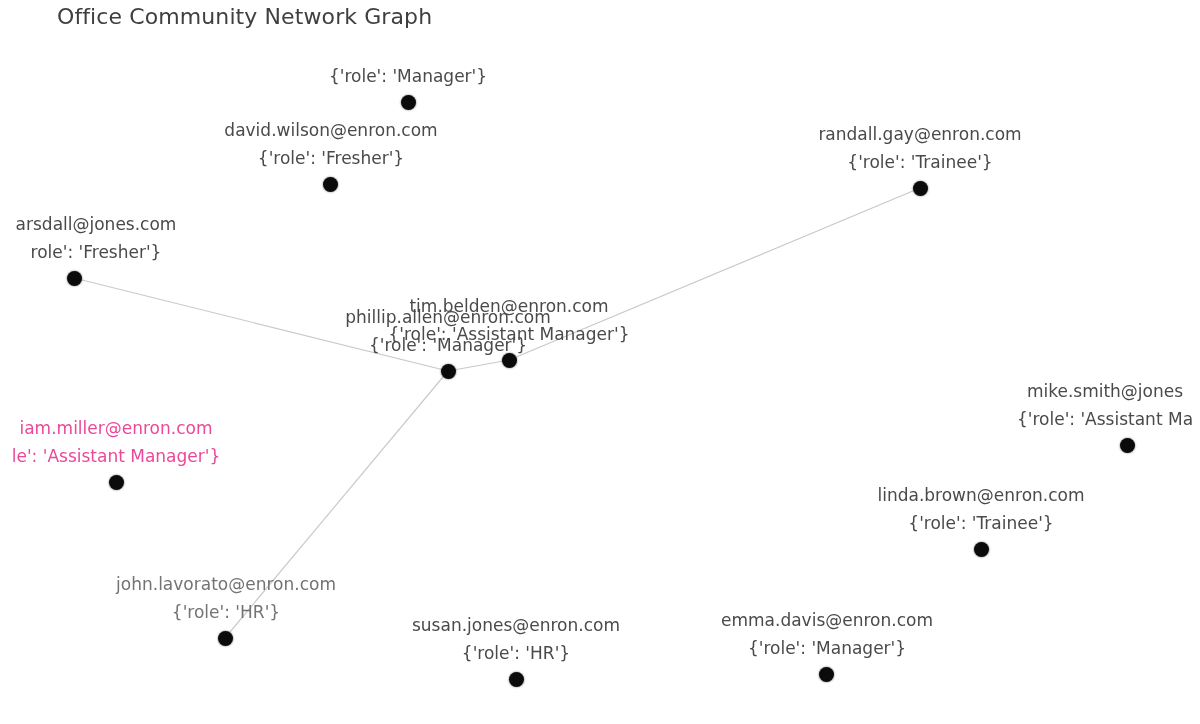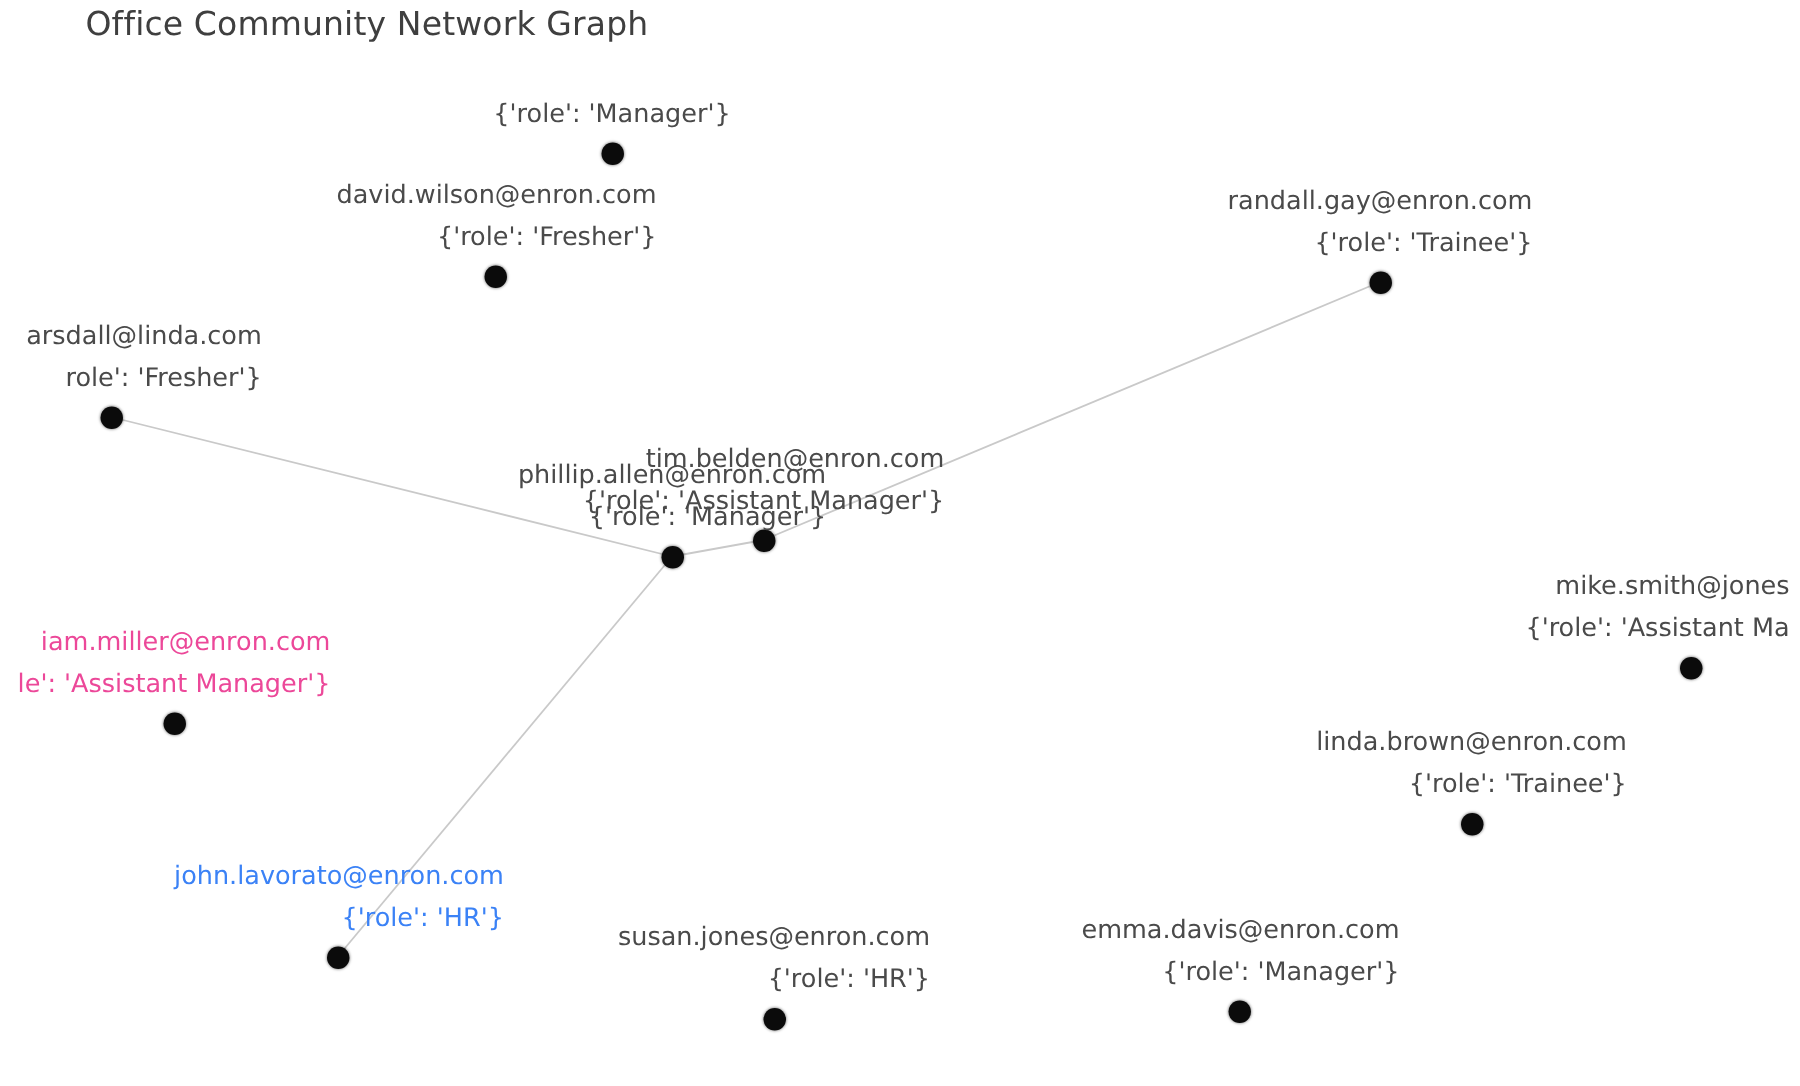--- a/index.html
+++ b/index.html
@@ -46,21 +46,21 @@
     height: 15px;
     margin-left: -7.5px;
     margin-top: -7.5px;
     border-radius: 50%;
     background: #0b0b0b;
     box-shadow: 0 0 1.6px 0.6px rgba(0,0,0,0.35);
   }
   .node-label {
     position: absolute;
     transform: translate(-50%, -100%);
-    text-align: right;
+    text-align: center;
     font-size: 17px;
     line-height: 28px;
     color: #4a4a4a;
     white-space: nowrap;
     pointer-events: none;
   }
   .node-label .email-line { display: block; margin-top: 32px; }
   .node-label .role-line  { display: block; }
 </style>
 </head>
@@ -87,21 +87,21 @@
         <span class="email-line">david.wilson@enron.com</span>
         <span class="role-line">{'role': 'Fresher'}</span>
       </div>
       <div class="node-dot" style="left: 330px; top: 184px; background: rgb(11, 11, 11);"></div>
       <div class="node-label" style="left: 920px; top: 176px; color: rgb(74, 74, 74);">
         <span class="email-line">randall.gay@enron.com</span>
         <span class="role-line">{'role': 'Trainee'}</span>
       </div>
       <div class="node-dot" style="left: 920px; top: 188px; background: rgb(11, 11, 11);"></div>
       <div class="node-label" style="left: 96px; top: 266px; color: rgb(74, 74, 74);">
-        <span class="email-line">arsdall@linda.com</span>
+        <span class="email-line">arsdall@jones.com</span>
         <span class="role-line">role': 'Fresher'}</span>
       </div>
       <div class="node-dot" style="left: 74px; top: 278px; background: rgb(11, 11, 11);"></div>
       <div class="node-label" style="left: 509px; top: 348px; color: rgb(74, 74, 74);">
         <span class="email-line">tim.belden@enron.com</span>
         <span class="role-line">{'role': 'Assistant Manager'}</span>
       </div>
       <div class="node-dot" style="left: 509px; top: 360px; background: rgb(11, 11, 11);"></div>
       <div class="node-label" style="left: 448px; top: 359px; color: rgb(74, 74, 74);">
         <span class="email-line">phillip.allen@enron.com</span>
@@ -116,21 +116,21 @@
       <div class="node-label" style="left: 116px; top: 470px; color: #ec4899;">
         <span class="email-line">iam.miller@enron.com</span>
         <span class="role-line">le': 'Assistant Manager'}</span>
       </div>
       <div class="node-dot" style="left: 116px; top: 482px; background: rgb(11, 11, 11);"></div>
       <div class="node-label" style="left: 981px; top: 537px; color: rgb(74, 74, 74);">
         <span class="email-line">linda.brown@enron.com</span>
         <span class="role-line">{'role': 'Trainee'}</span>
       </div>
       <div class="node-dot" style="left: 981px; top: 549px; background: rgb(11, 11, 11);"></div>
-      <div class="node-label" style="left: 226px; top: 626px; color: #3b82f6;">
+      <div class="node-label" style="left: 226px; top: 626px; color: #737373;">
         <span class="email-line">john.lavorato@enron.com</span>
         <span class="role-line">{'role': 'HR'}</span>
       </div>
       <div class="node-dot" style="left: 225px; top: 638px; background: rgb(11, 11, 11);"></div>
       <div class="node-label" style="left: 516px; top: 667px; color: rgb(74, 74, 74);">
         <span class="email-line">susan.jones@enron.com</span>
         <span class="role-line">{'role': 'HR'}</span>
       </div>
       <div class="node-dot" style="left: 516px; top: 679px; background: rgb(11, 11, 11);"></div>
       <div class="node-label" style="left: 827px; top: 662px; color: rgb(74, 74, 74);">

